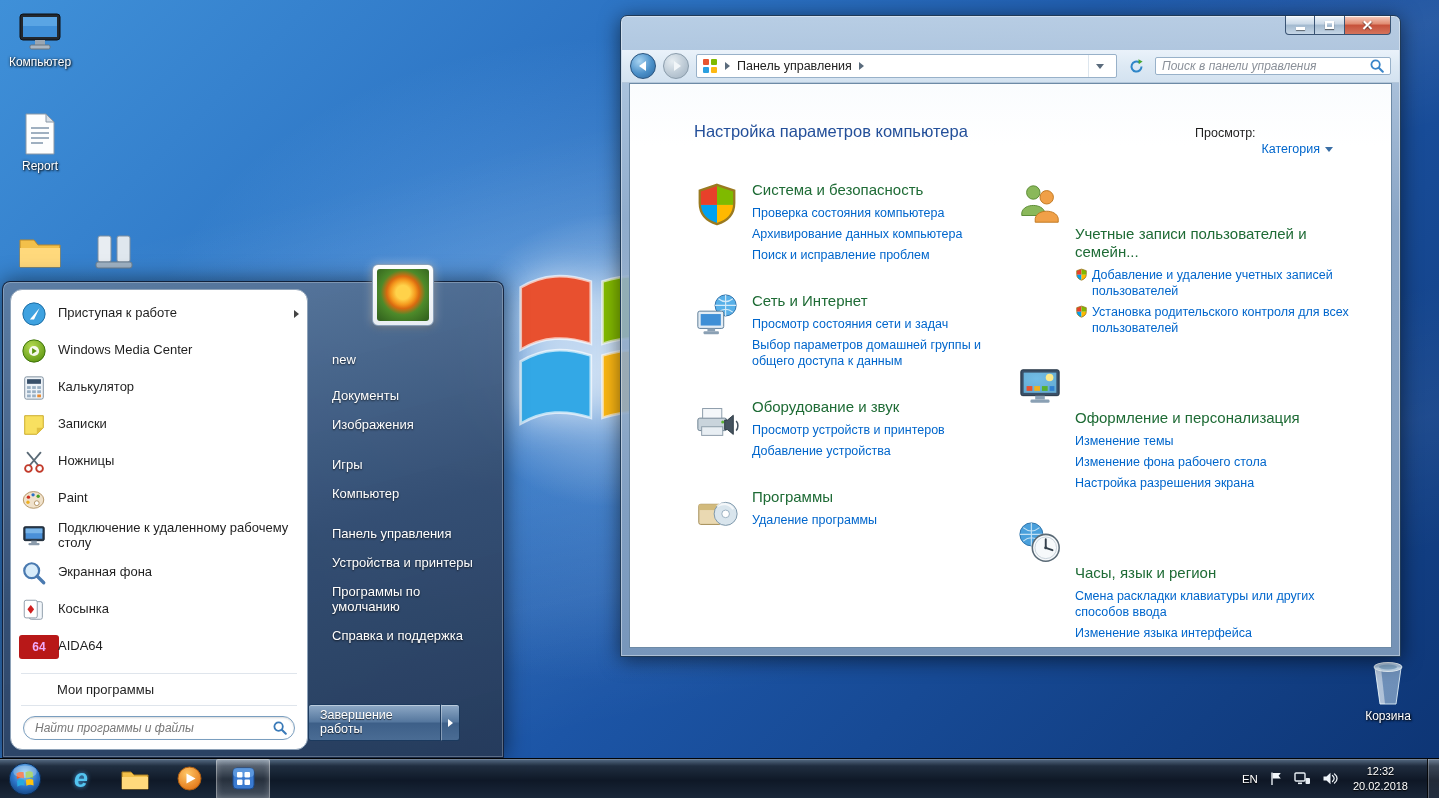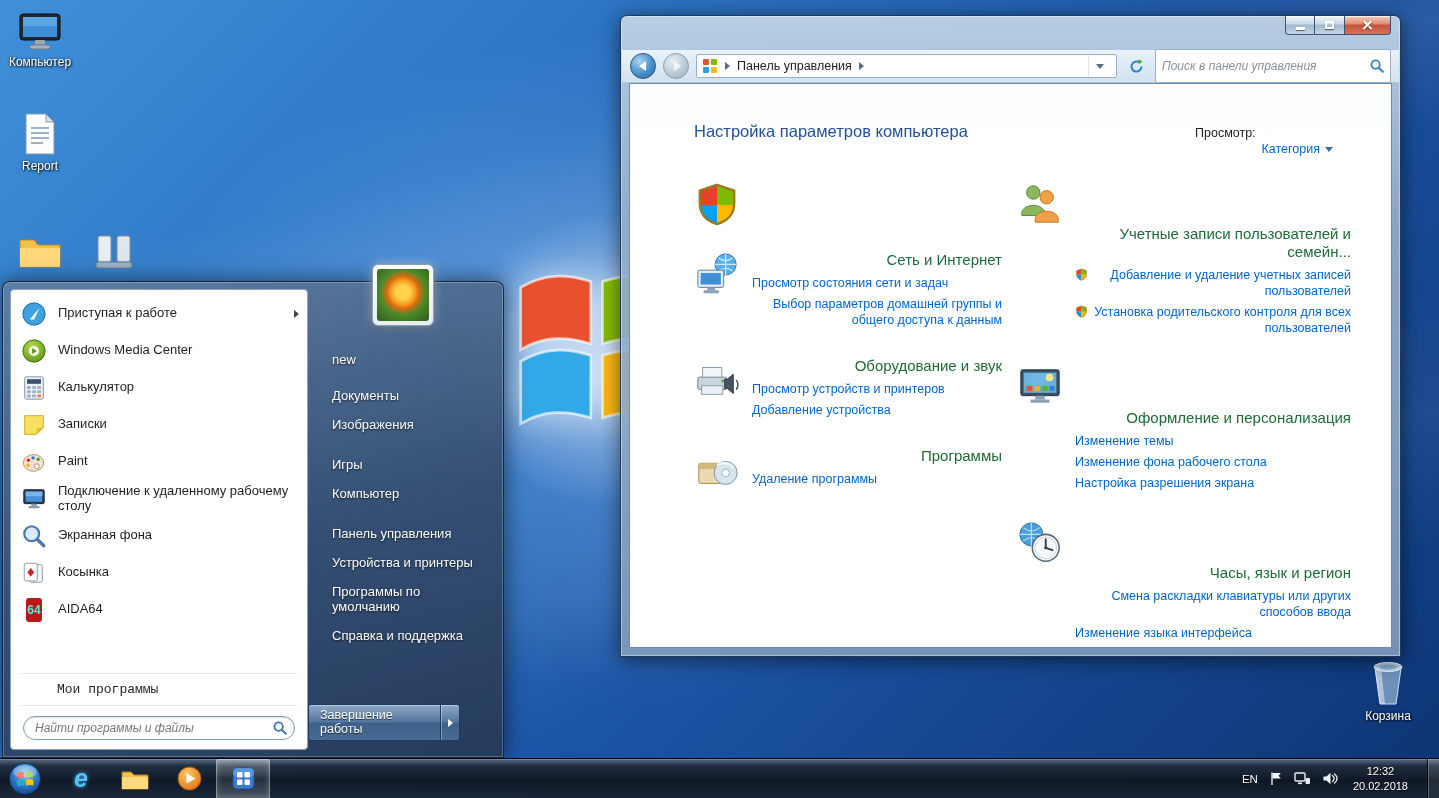--- a/index.html
+++ b/index.html
@@ -28,38 +28,38 @@
   .di-label { margin-top:3px; font-size:12px; color:#fff; text-align:center;
     text-shadow:1px 1px 2px rgba(0,0,0,.9), 0 0 3px rgba(0,0,0,.6); }
 
   
   .start-menu { position:absolute; left:2px; bottom:40px; width:502px; height:477px; z-index:3;
     background:linear-gradient(165deg, rgba(96,126,162,.92), rgba(52,76,110,.94) 55%, rgba(38,58,88,.95));
     border:1px solid rgba(15,30,55,.9);
     border-radius:8px 8px 0 0;
     box-shadow:0 0 22px rgba(0,0,0,.55), inset 0 0 0 1px rgba(255,255,255,.25);
     padding:7px; display:flex; }
-  .sm-left { width:298px; background:#fff; border:1px solid #8ea2b8; border-radius:4px;
+  .sm-left { width:298px; background:#fff; border:1px solid #8ea2b8; border-radius:12px;
     display:flex; flex-direction:column; overflow:hidden; }
   .sm-items { flex:1; padding-top:5px; }
   .sm-item { min-height:37px; display:flex; align-items:center; padding:2px 8px; cursor:pointer; }
   .sm-icon { width:30px; height:30px; flex:none; margin-right:9px; display:grid; place-items:center; }
   .sm-label { font-size:13px; color:#1f1f1f; line-height:1.15; }
   .submenu-arrow { margin-left:auto; width:0; height:0; border-left:5px solid #444;
     border-top:4px solid transparent; border-bottom:4px solid transparent; }
   .sm-sep { border-top:1px solid #dfe5ec; margin:3px 10px; }
-  .sm-allprograms { padding:5px 8px 5px 46px; font-size:13px; color:#1f1f1f; cursor:pointer;font-family:Liberation Mono, monospace; }
+  .sm-allprograms { padding:5px 8px 5px 46px; font-size:13px; color:#1f1f1f; cursor:pointer; }
   .sm-search { padding:7px 12px 9px; position:relative; }
   .sm-search input { width:100%; height:24px; border:1px solid #7a9ebf; border-radius:12px;
     padding:0 30px 0 11px; font-size:12px; outline:none; color:#222;
     box-shadow:inset 0 1px 2px rgba(0,0,0,.15); }
   .sm-search input::placeholder { font-style:italic; color:#777; }
   .sm-search .search-glyph { position:absolute; right:20px; top:12px; }
-  .aida-icon { width:16px; height:24px; border-radius:3px; background:#b81818;
-    color:#5eead4; font-weight:bold; font-size:12px; display:grid; place-items:center; }
+  .aida-icon { width:40px; height:24px; border-radius:3px; background:#b81818;
+    color:#f0abfc; font-weight:bold; font-size:12px; display:grid; place-items:center; }
 
   .sm-right { flex:1; position:relative; padding:58px 10px 46px 18px; color:#fff; }
   .avatar { position:absolute; top:-25px; right:62px; width:62px; height:62px;
     background:linear-gradient(#fdfdfd,#e8edf2); border:1px solid #8aa0b8; border-radius:6px;
     box-shadow:0 0 10px rgba(255,255,255,.5), 0 2px 6px rgba(0,0,0,.4); padding:4px; z-index:2; }
   .avatar-img { width:100%; height:100%; border-radius:3px;
     background:radial-gradient(circle at 50% 45%, #ffd24a 0 18%, #f59a1e 32%, #d96a10 42%, #4d8a2a 58%, #2e5c1c 100%); }
   .smr-user { font-size:13px; padding:5px 6px; margin-bottom:9px; text-shadow:0 1px 2px rgba(0,0,0,.7); cursor:pointer; }
   .smr-item { font-size:13px; padding:7px 6px; border-radius:3px; cursor:pointer;
     text-shadow:0 1px 2px rgba(0,0,0,.7); }
@@ -110,27 +110,27 @@
   .arr-left { width:0; height:0; border-right:7px solid #fff; border-top:5px solid transparent; border-bottom:5px solid transparent; margin-right:2px; }
   .arr-right { width:0; height:0; border-left:7px solid #f2f6f9; border-top:5px solid transparent; border-bottom:5px solid transparent; margin-left:2px; }
   .addressbar { flex:1; height:24px; background:#fff; border:1px solid #98b1c9; border-radius:2px;
     display:flex; align-items:center; padding:0 5px; cursor:text; }
   .crumb-sep { width:0; height:0; border-left:5px solid #5a6b7c; border-top:4px solid transparent;
     border-bottom:4px solid transparent; margin:0 7px; cursor:pointer; }
   .crumb { font-size:12.5px; color:#222; cursor:pointer; white-space:nowrap; }
   .addr-drop { margin-left:auto; padding:0 7px; border-left:1px solid #dde6ee; cursor:pointer; height:100%; display:grid; place-items:center; }
   .tri-down { width:0; height:0; border-top:5px solid #5a6b7c; border-left:4px solid transparent; border-right:4px solid transparent; }
   .refresh-btn { width:24px; height:24px; display:grid; place-items:center; cursor:pointer; }
-  .searchbox { width:236px; height:34px; background:#fff; border:1px solid #98b1c9; border-radius:2px;
+  .searchbox { width:236px; height:18px; background:#fff; border:1px solid #98b1c9; border-radius:2px;
     display:flex; align-items:center; padding:0 6px; }
   .searchbox input { flex:1; border:none; outline:none; font-size:12px; color:#222; min-width:0; }
   .searchbox input::placeholder { font-style:italic; color:#8a9099; }
 
   .content { position:absolute; top:67px; left:8px; right:8px; bottom:8px; background:#fff;
-    border:1px solid #6d8aa6; overflow:hidden;text-align:right; }
+    border:1px solid #6d8aa6; overflow:hidden; }
   .cp-header { display:flex; justify-content:space-between; align-items:baseline;
     padding:26px 58px 0 64px;
     background:linear-gradient(#fafcfe, #ffffff 85%); }
   .cp-title { font-size:16.5px; color:var(--header_blue, #24509a); }
   .view-by { font-size:12.5px; color:#1e1e1e; display:flex; align-items:center; gap:6px; }
   .view-val { color:var(--link_blue, #0066cc); cursor:pointer; display:flex; align-items:center; gap:5px; text-decoration:none;margin-top:32px; }
   .view-val .tri-down { border-top-color:#3a6ea5; }
   .cp-cols { display:flex; padding:24px 20px 0 64px; gap:15px; }
   .col-left { width:308px; flex:none; }
   .col-right { width:334px; flex:none; }
@@ -321,20 +321,32 @@
         <div class="section">
           <svg class="cat-icon" viewBox="0 0 48 48">
             <g clip-path="url(#shieldClip)">
               <rect x="6" y="4" width="18" height="21" fill="#e8402a"></rect>
               <rect x="24" y="4" width="18" height="21" fill="#7fba00"></rect>
               <rect x="6" y="25" width="18" height="21" fill="#00a1f1"></rect>
               <rect x="24" y="25" width="18" height="21" fill="#ffb900"></rect>
             </g>
             <path d="M24 4 L42 10 V23 C42 35 34 42 24 45 C14 42 6 35 6 23 V10 Z" fill="none" stroke="#9a7a20" stroke-width="2.4"></path>
           </svg>
+          <div class="sec-text">
+            <a class="sec-title">Система и безопасность</a>
+            <a class="sec-link">
+                <span>Проверка состояния компьютера</span>
+              </a>
+            <a class="sec-link">
+                <span>Архивирование данных компьютера</span>
+              </a>
+            <a class="sec-link">
+                <span>Поиск и исправление проблем</span>
+              </a>
+          </div>
         </div>
 
         <div class="section">
           <svg class="cat-icon" viewBox="0 0 48 48">
             <circle cx="33" cy="14" r="11" fill="#58b0e8" stroke="#2a6ea8"></circle>
             <g stroke="#eaf5fc" stroke-width="1.2" fill="none" opacity=".85">
               <path d="M22 14 h22 M33 3 v22 M25.5 7 c5 4 10 4 15 0 M25.5 21 c5 -4 10 -4 15 0"></path>
             </g>
             <rect x="4" y="20" width="27" height="18" rx="2" fill="#e2ecf4" stroke="#5a7a96"></rect>
             <rect x="7" y="23" width="21" height="12" fill="#3f8fd6"></rect>
@@ -531,20 +543,30 @@
         <span class="sm-label">Калькулятор</span>
       </div>
       <div class="sm-item">
         <span class="sm-icon">
           <svg width="26" height="26" viewBox="0 0 28 28">
               <path d="M4 4 h20 v13 l-7 7 H4 Z" fill="#f8e060" stroke="#c8a820"></path>
               <path d="M24 17 l-7 7 v-7 z" fill="#e0c040"></path>
             </svg>
         </span>
         <span class="sm-label">Записки</span>
+      </div>
+      <div class="sm-item">
+        <span class="sm-icon">
+          <svg width="26" height="26" viewBox="0 0 28 28">
+              <path d="M9.5 17.5 L21 4 M18.5 17.5 L7 4" stroke="#5a6a76" stroke-width="2" stroke-linecap="round"></path>
+              <circle cx="8" cy="21" r="3.6" fill="none" stroke="#c23a2a" stroke-width="2"></circle>
+              <circle cx="20" cy="21" r="3.6" fill="none" stroke="#c23a2a" stroke-width="2"></circle>
+            </svg>
+        </span>
+        <span class="sm-label">Ножницы</span>
       </div>
       <div class="sm-item">
         <span class="sm-icon">
           <svg width="26" height="26" viewBox="0 0 28 28">
               <ellipse cx="13.5" cy="15" rx="11" ry="9" fill="#f0e2cc" stroke="#b09060"></ellipse>
               <circle cx="17" cy="18.5" r="2.6" fill="#fff" stroke="#b09060"></circle>
               <circle cx="8" cy="12" r="1.8" fill="#d03020"></circle>
               <circle cx="13" cy="9.5" r="1.8" fill="#2a70c8"></circle>
               <circle cx="18.5" cy="11" r="1.8" fill="#48a028"></circle>
               <circle cx="7.5" cy="17.5" r="1.8" fill="#f0b020"></circle>

